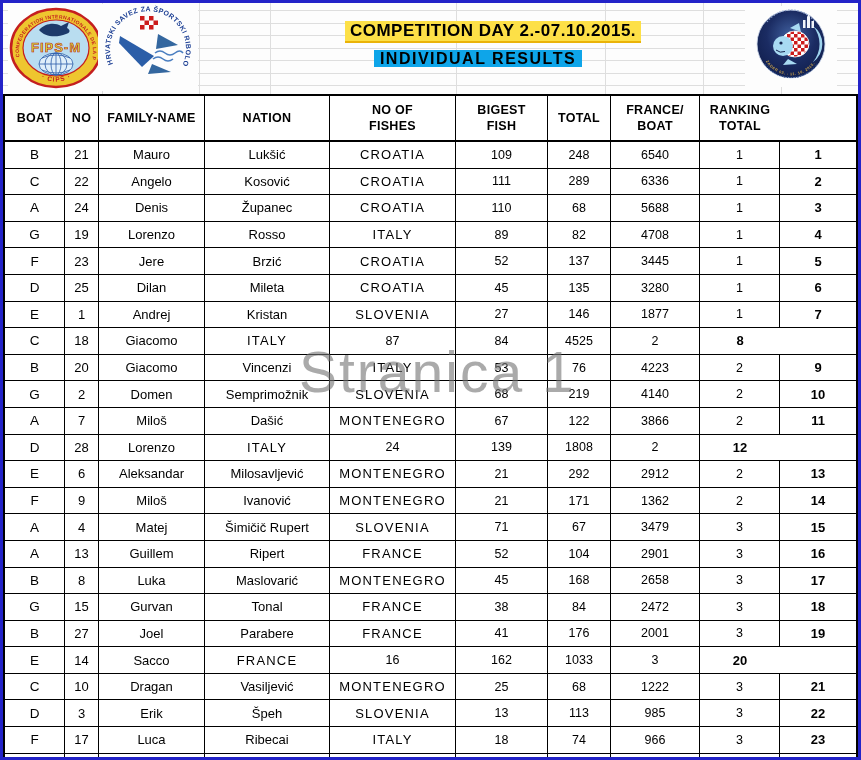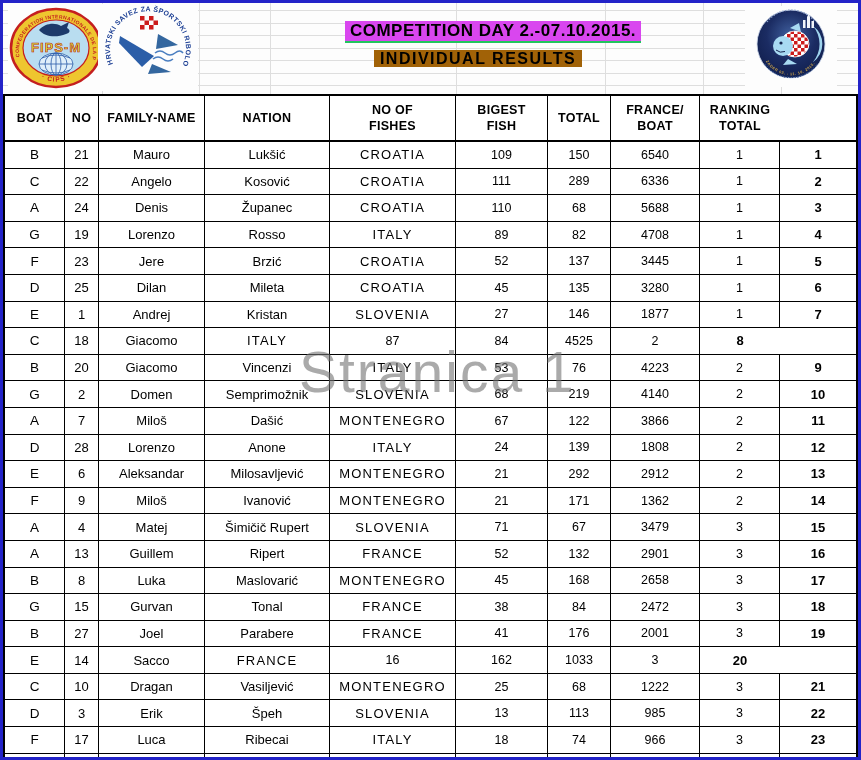--- a/index.html
+++ b/index.html
@@ -2,24 +2,24 @@
 <html><head>
 <meta charset="utf-8">
 <style>
   html,body{margin:0;padding:0;background:#fff;}
   .page{position:relative;width:861px;height:760px;box-sizing:border-box;background:#fdfdfd;
         border:3px solid #2323c8;overflow:hidden;font-family:"Liberation Sans",sans-serif;color:#000;}
   .gridline{position:absolute;background:#dedede;z-index:0;}
   .logo{position:absolute;z-index:3;}
   .title1{position:absolute;top:18px;left:130px;width:720px;text-align:center;
           font-size:17px;font-weight:bold;letter-spacing:.5px;z-index:2;}
-  .title1 span{background:#d946ef;padding:0 5px 1px 5px;border-bottom:2px solid #22c55e;}
+  .title1 span{background:#fde047;padding:0 5px 1px 5px;border-bottom:2px solid #eab308;}
   .title2{position:absolute;top:47px;left:115px;width:720px;text-align:center;
           font-size:16px;font-weight:bold;letter-spacing:1.5px;z-index:2;}
-  .title2 span{background:#a16207;padding:0 6px;}
+  .title2 span{background:#0ea5e9;padding:0 6px;}
   .tbl{position:absolute;left:0;top:91px;width:855px;box-sizing:border-box;
        border:2px solid #000;background:#fff;z-index:1;
        --cols:60px 34px 106px 125px 126px 92px 63px 89px 80px 76px;}
   .hrow{display:grid;grid-template-columns:var(--cols);height:44px;border-bottom:2px solid #000;}
   .hcell{display:flex;flex-direction:column;align-items:center;justify-content:center;
          border-right:1px solid #000;font-weight:bold;font-size:12.5px;line-height:1.3;letter-spacing:.3px;}
   .hcell:last-child{border-right:none;}
   .trow{display:grid;grid-template-columns:var(--cols);height:25.6px;border-bottom:1px solid #000;}
   .trow:last-child{border-bottom:none;}
   .cell{display:flex;align-items:center;justify-content:center;border-right:1px solid #000;
@@ -178,21 +178,21 @@
         </div>
       </div>
     <div>
         <div class="trow">
           <div class="cell col-boat">B</div>
           <div class="cell col-no">21</div>
           <div class="cell col-name">Mauro</div>
           <div class="cell col-family_name">Lukšić</div>
           <div class="cell col-nation">CROATIA</div>
           <div class="cell col-no_of_fishes">109</div>
-          <div class="cell col-bigest_fish">150</div>
+          <div class="cell col-bigest_fish">248</div>
           <div class="cell col-total">6540</div>
           <div class="cell col-ranking_boat">1</div>
           <div class="cell col-ranking_total">1</div>
         </div>
         <div class="trow">
           <div class="cell col-boat">C</div>
           <div class="cell col-no">22</div>
           <div class="cell col-name">Angelo</div>
           <div class="cell col-family_name">Kosović</div>
           <div class="cell col-nation">CROATIA</div>
@@ -306,21 +306,20 @@
           <div class="cell col-no_of_fishes">67</div>
           <div class="cell col-bigest_fish">122</div>
           <div class="cell col-total">3866</div>
           <div class="cell col-ranking_boat">2</div>
           <div class="cell col-ranking_total">11</div>
         </div>
         <div class="trow">
           <div class="cell col-boat">D</div>
           <div class="cell col-no">28</div>
           <div class="cell col-name">Lorenzo</div>
-          <div class="cell col-family_name">Anone</div>
           <div class="cell col-nation">ITALY</div>
           <div class="cell col-no_of_fishes">24</div>
           <div class="cell col-bigest_fish">139</div>
           <div class="cell col-total">1808</div>
           <div class="cell col-ranking_boat">2</div>
           <div class="cell col-ranking_total">12</div>
         </div>
         <div class="trow">
           <div class="cell col-boat">E</div>
           <div class="cell col-no">6</div>
@@ -357,21 +356,21 @@
           <div class="cell col-ranking_boat">3</div>
           <div class="cell col-ranking_total">15</div>
         </div>
         <div class="trow">
           <div class="cell col-boat">A</div>
           <div class="cell col-no">13</div>
           <div class="cell col-name">Guillem</div>
           <div class="cell col-family_name">Ripert</div>
           <div class="cell col-nation">FRANCE</div>
           <div class="cell col-no_of_fishes">52</div>
-          <div class="cell col-bigest_fish">132</div>
+          <div class="cell col-bigest_fish">104</div>
           <div class="cell col-total">2901</div>
           <div class="cell col-ranking_boat">3</div>
           <div class="cell col-ranking_total">16</div>
         </div>
         <div class="trow">
           <div class="cell col-boat">B</div>
           <div class="cell col-no">8</div>
           <div class="cell col-name">Luka</div>
           <div class="cell col-family_name">Maslovarić</div>
           <div class="cell col-nation">MONTENEGRO</div>

